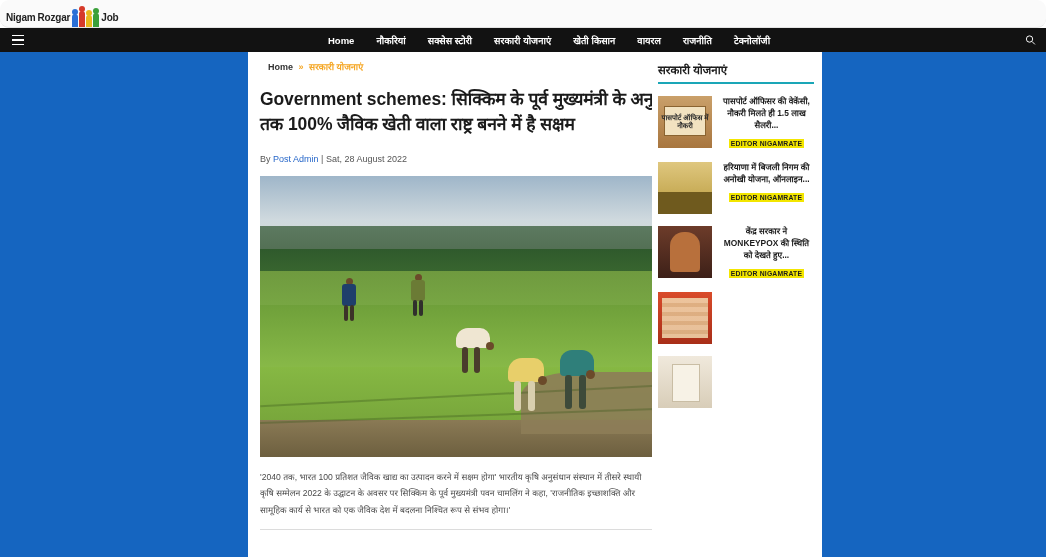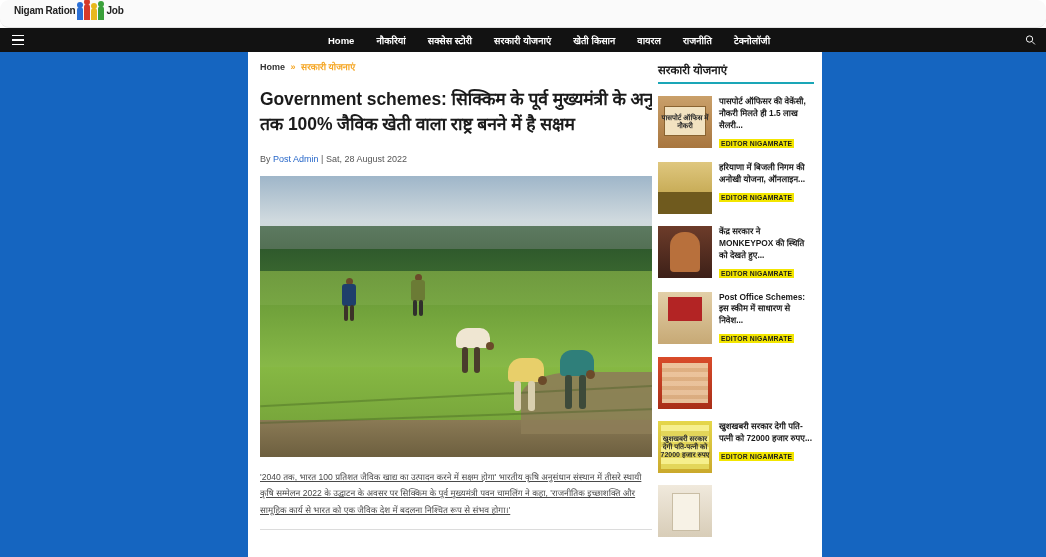--- a/index.html
+++ b/index.html
@@ -7,21 +7,21 @@
   body {
     width:1046px; height:557px; overflow:hidden;
     font-family: "Liberation Sans", sans-serif;
     background:#ffffff;
     position:relative;
   }
 
   
   .topbar {
     height:28px; background:#fafafa; border-bottom:1px solid #e3e3e3;
-    display:flex; align-items:flex-start; padding-left:14px;
+    display:flex; align-items:flex-end; padding-left:6px;
     position:relative;
     border-radius:9px;
   }
   .logo {
     display:flex; align-items:center; gap:2px;
     font-size:10px; font-weight:bold; color:#222;
   }
   .logo-word { letter-spacing:-0.2px; }
   .logo-figs { display:flex; align-items:flex-end; gap:1px; height:20px; }
   .fig { width:6px; border-radius:3px 3px 0 0; position:relative; }
@@ -71,21 +71,21 @@
     position:absolute; left:798px; top:0; width:12px; height:325px;
     background:#ffffff;
   }
   .sidebar-wrap {
     position:absolute; left:652px; top:0; width:170px; height:100%;
     background:#ffffff;
   }
 
   
   .breadcrumb {
-    padding:8px 0 4px 12px; font-size:9px; color:#444; font-weight:bold;
+    padding:8px 0 4px 20px; font-size:9px; color:#444; font-weight:bold;
   }
   .breadcrumb .sep { color:#f5a623; margin:0 3px; }
   .breadcrumb .crumb-active { color:#f5a623; }
   .breadcrumb .crumb { color:#333; }
 
   
   .article { padding:4px 14px 0 12px; }
   h1.title {
     margin:6px 0 0 0; font-size:17.5px; line-height:1.42; color:#1b1b1b;
     font-weight:bold; letter-spacing:-0.1px;
@@ -147,42 +147,41 @@
     position:absolute; height:2px; background:rgba(60,90,30,.35);
   }
   .worker { position:absolute; }
   .w-body { position:absolute; border-radius:3px; }
   .w-head { position:absolute; border-radius:50%; background:#6b4a2a; }
 
   
   .caption {
     margin-top:12px; font-size:8.6px; line-height:1.95; color:#4a4a4a;
     width:396px;
-    text-decoration:underline;
   }
   .hr-bottom {
     margin-top:10px; width:396px; border-top:1px solid #dcdcdc;
   }
 
   
   .sb-head {
     margin:10px 8px 0 6px; padding-bottom:5px;
     border-bottom:2px solid #1aa6b7;
     font-size:11.5px; font-weight:bold; color:#1b1b1b;
   }
   .sb-list { margin:6px 8px 0 6px; }
   .sb-item {
     display:flex; gap:7px; padding:6px 0; align-items:flex-start;
     cursor:pointer;
   }
   .sb-thumb {
     width:54px; height:52px; flex:0 0 54px; position:relative;
     overflow:hidden; border:0;
   }
-  .sb-text { flex:1; min-width:0; }
+  .sb-text { flex:1; min-width:0;text-align:center; }
   .sb-title {
     font-size:8.4px; line-height:1.42; color:#1b1b1b; font-weight:bold;
   }
   .sb-tag {
     margin-top:4px; display:inline-block; font-size:6.8px; font-weight:bold;
     color:#1b1b1b; background:#f3e600; padding:1px 2px; letter-spacing:.2px;
   }
 
   
   .t1 { background:linear-gradient(#caa06a,#a8763f); }
@@ -226,21 +225,21 @@
     justify-content:center; font-size:7px; font-weight:bold; color:#2b2b2b;
     text-align:center; line-height:1.15; z-index:2; padding:2px;
   }
 </style>
 </head>
 <body>
 
 <div class="topbar">
   <div class="logo">
     <span class="logo-word">Nigam</span>
-    <span class="logo-word">Ration</span>
+    <span class="logo-word">Rozgar</span>
     <span class="logo-figs">
       <span class="fig blue"></span>
       <span class="fig red"></span>
       <span class="fig yellow"></span>
       <span class="fig green"></span>
     </span>
     <span class="logo-word">Job</span>
   </div>
 </div>
 
@@ -379,45 +378,27 @@
       <div class="sb-item">
         <div class="sb-thumb t2">
           <span class="glyph"></span>
         </div>
         <div class="sb-text">
           <div class="sb-title">केंद्र सरकार ने MONKEYPOX की स्थिति को देखते हुए...</div>
           <span class="sb-tag">EDITOR NIGAMRATE</span>
         </div>
       </div>
 
-      <div class="sb-item">
-        <div class="sb-thumb t4">
-          <span class="glyph"></span>
-        </div>
-        <div class="sb-text">
-          <div class="sb-title">Post Office Schemes: इस स्कीम में साधारण से निवेश...</div>
-          <span class="sb-tag">EDITOR NIGAMRATE</span>
-        </div>
-      </div>
 
       <div class="sb-item">
         <div class="sb-thumb t5">
           <span class="glyph"></span>
         </div>
       </div>
 
-      <div class="sb-item">
-        <div class="sb-thumb t6">
-          <span class="glyph">खुशखबरी सरकार देगी पति-पत्नी को 72000 हजार रुपए</span>
-        </div>
-        <div class="sb-text">
-          <div class="sb-title">खुशखबरी सरकार देगी पति-पत्नी को 72000 हजार रुपए...</div>
-          <span class="sb-tag">EDITOR NIGAMRATE</span>
-        </div>
-      </div>
 
       <div class="sb-item">
         <div class="sb-thumb t7">
           <span class="glyph"></span>
         </div>
       </div>
 
     </div>
   </div>
 

